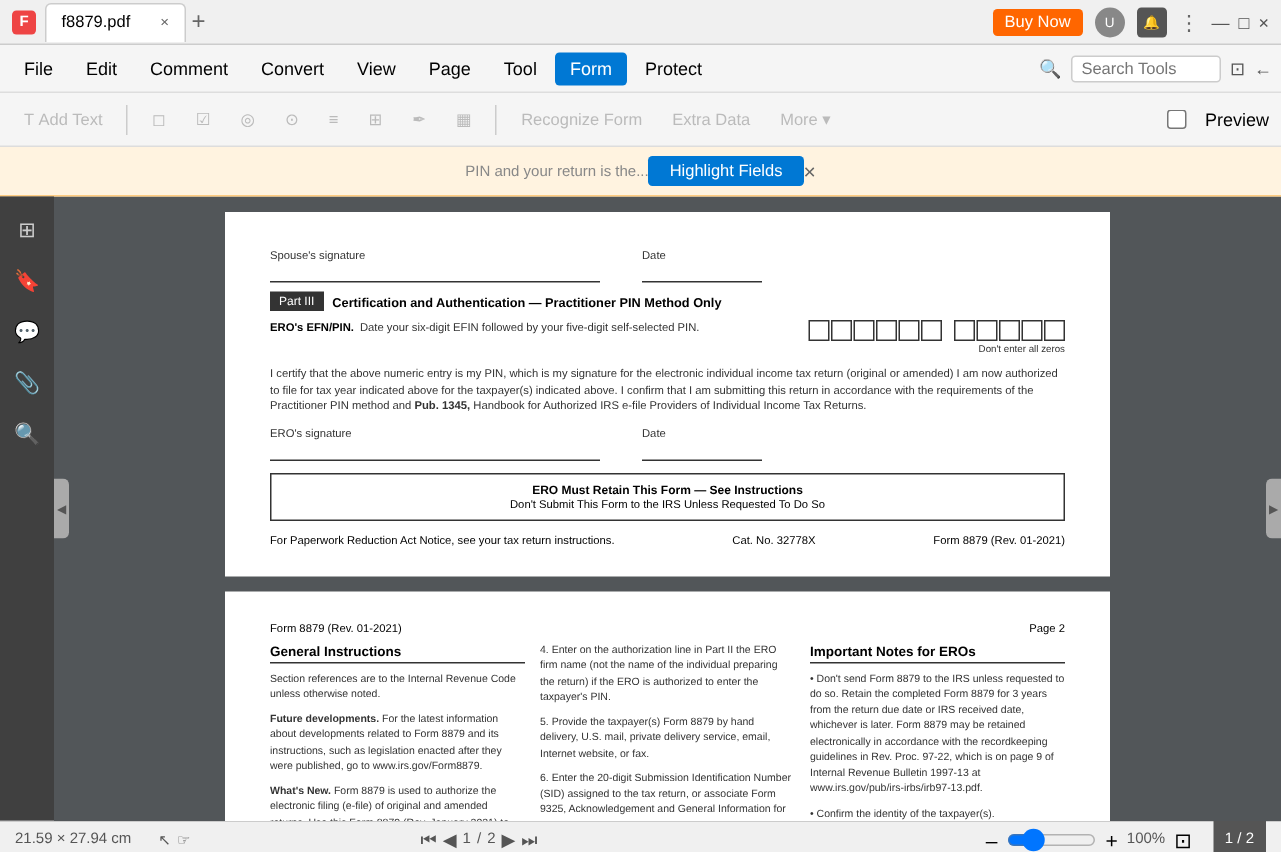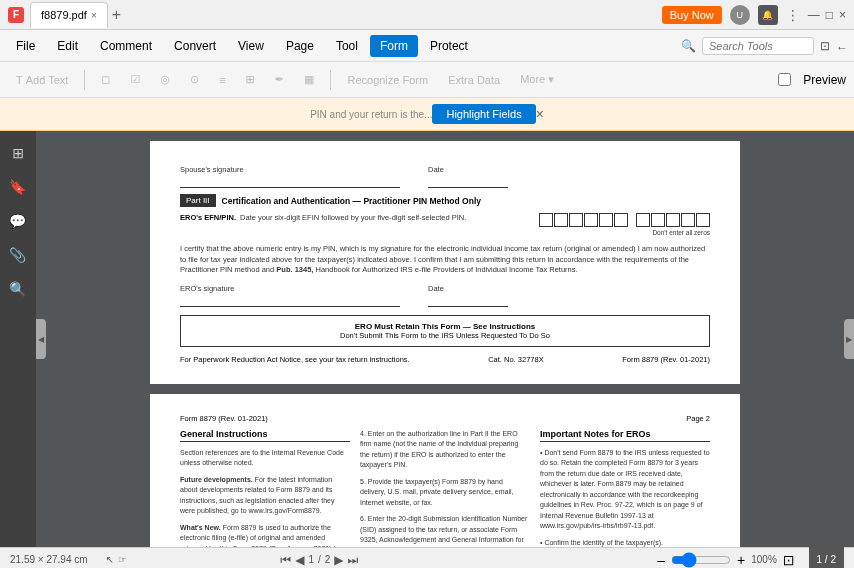--- a/index.html
+++ b/index.html
@@ -6,21 +6,21 @@
     body { font-family: Arial, sans-serif; font-size: 12px; background: #525659; overflow: hidden; width: 854px; height: 568px; }
 
     
     .title-bar {
       display: flex; align-items: center; height: 30px;
       background: #f0f0f0; border-bottom: 1px solid #ccc;
       padding: 0 8px; gap: 6px;
     }
     .title-bar-app-icon { width: 16px; height: 16px; background: #e44; border-radius: 3px; display: flex; align-items: center; justify-content: center; color: white; font-size: 10px; font-weight: bold; }
     .tab-bar { display: flex; align-items: center; flex: 1; gap: 4px; }
-    .tab { display: flex; align-items: center; background: white; border: 1px solid #ccc; border-bottom: none; border-radius: 4px 4px 0 0; padding: 4px 10px; gap: 4px; font-size: 11px; height: 26px; }
+    .tab { display: flex; align-items: center; background: white; border: 1px solid #ccc; border-bottom: none; border-radius: 4px 4px 0 0; padding: 4px 10px; gap: 20px; font-size: 11px; height: 26px; }
     .tab-close { font-size: 10px; color: #666; cursor: pointer; }
     .tab-add { font-size: 16px; color: #666; cursor: pointer; background: none; border: none; }
     .title-bar-right { display: flex; align-items: center; gap: 8px; }
     .btn-buy-now { background: #ff6600; color: white; border: none; border-radius: 3px; padding: 3px 8px; font-size: 11px; cursor: pointer; }
     .win-controls { display: flex; gap: 4px; }
 
     
     .menu-bar {
       display: flex; align-items: center; height: 32px;
       background: #f5f5f5; border-bottom: 1px solid #ddd;
@@ -119,21 +119,21 @@
   <div class="menu-item">Edit</div>
   <div class="menu-item">Comment</div>
   <div class="menu-item">Convert</div>
   <div class="menu-item">View</div>
   <div class="menu-item">Page</div>
   <div class="menu-item">Tool</div>
   <div class="menu-item active">Form</div>
   <div class="menu-item">Protect</div>
   <div style="margin-left: auto; display: flex; align-items: center; gap: 6px;">
     <span>🔍</span>
-    <input type="text" style="border: 1px solid rgb(204, 204, 204); border-radius: 3px; padding: 2px 6px; font-size: 11px; width: 112px; font-style: italic;" placeholder="Search Tools">
+    <input type="text" style="border: 1px solid rgb(204, 204, 204); border-radius: 3px; padding: 2px 6px; font-size: 11px; width: 100px;" placeholder="Search Tools">
     <span style="font-size:12px;color:#555;">⊡</span>
     <span style="font-size:12px;color:#555;">←</span>
   </div>
 </div>
 
 <div class="toolbar">
   <button class="toolbar-btn disabled">
     <span>T</span>
     <span>Add Text</span>
   </button>

